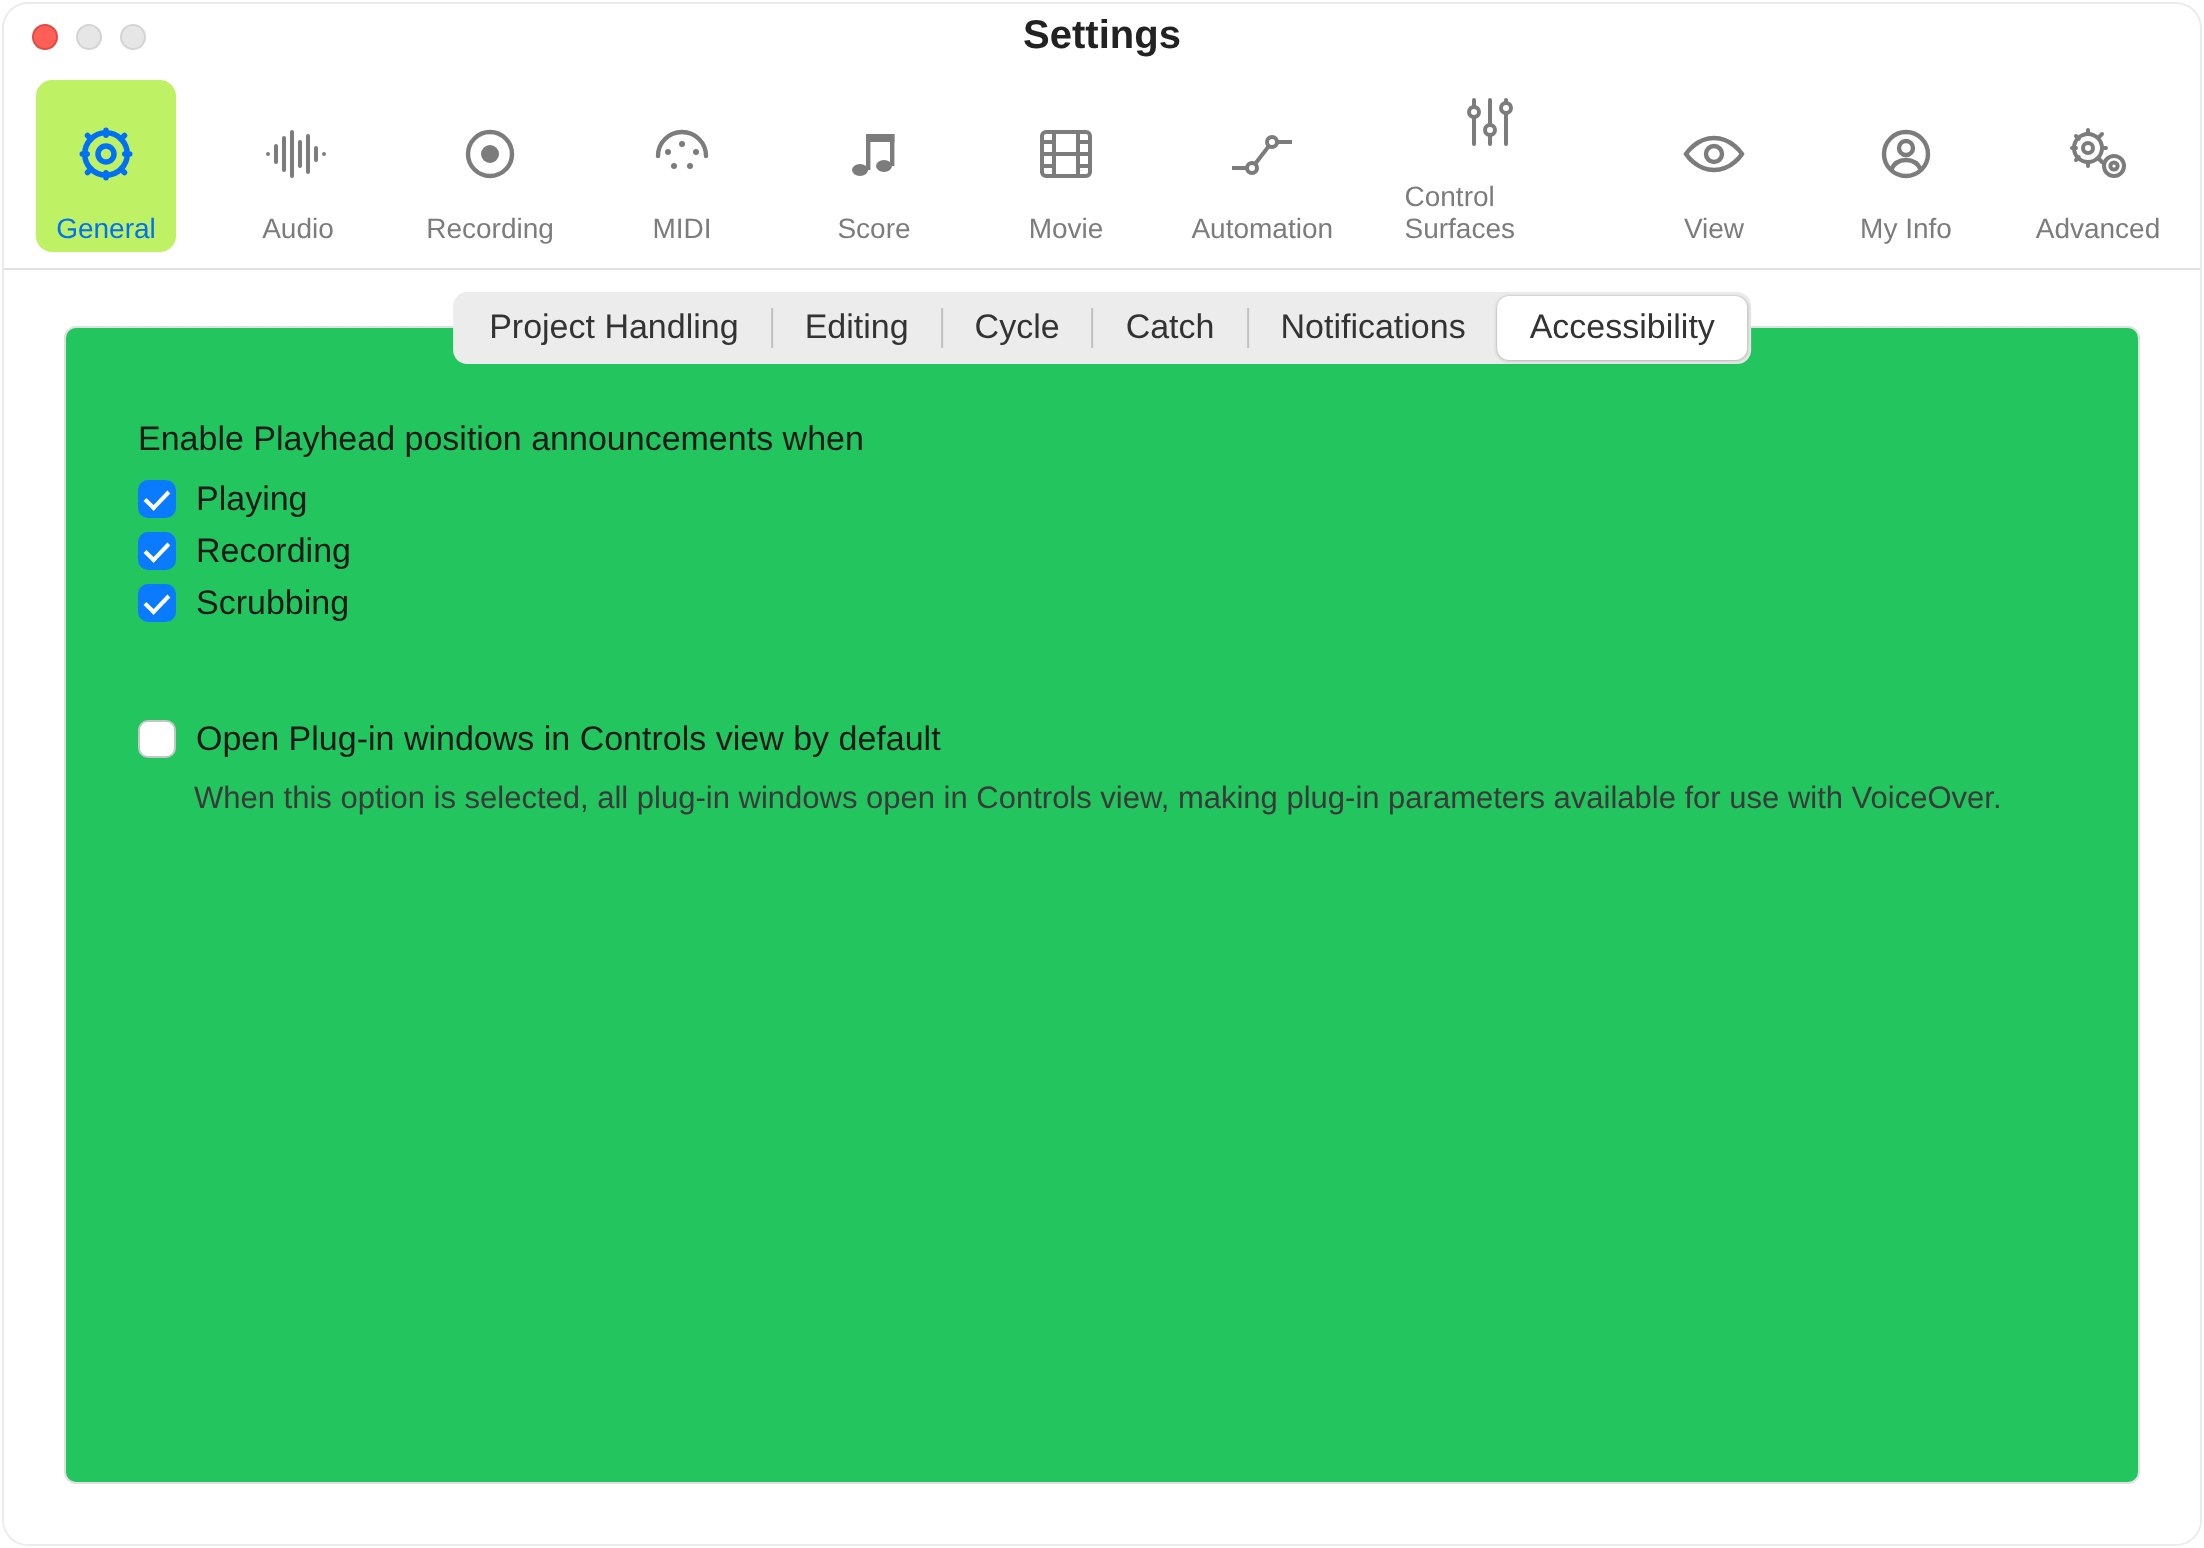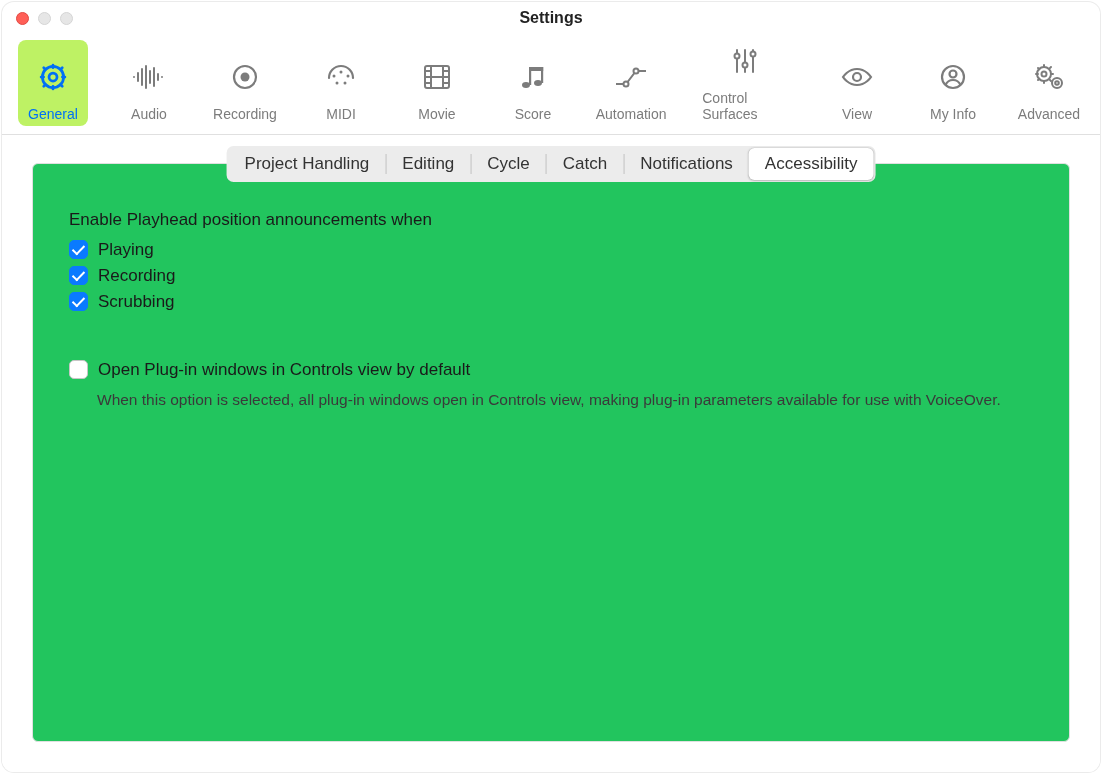--- a/index.html
+++ b/index.html
@@ -36,21 +36,21 @@
     width: 13px; height: 13px; border-radius: 50%;
   }
   .tl-close { background: #ff5f57; border: 0.5px solid #e14942; }
   .tl-min   { background: #e6e6e6; border: 0.5px solid #d4d4d4; }
   .tl-max   { background: #e6e6e6; border: 0.5px solid #d4d4d4; }
   .win-title {
     position: absolute;
     left: 0; right: 0;
     text-align: center;
     font-weight: 600;
-    font-size: 16px;
+    font-size: 20px;
     color: #222;
   }
 
   .toolbar {
     display: flex;
     gap: 26px;
     padding: 6px 16px 8px 16px;
     border-bottom: 1px solid rgba(0,0,0,0.12);
   }
   .tb-item {
@@ -218,45 +218,45 @@
           <circle cx="22" cy="13" r="1.5" fill="#7c7c7c" stroke="none"></circle>
           <circle cx="11" cy="20" r="1.5" fill="#7c7c7c" stroke="none"></circle>
           <circle cx="19" cy="20" r="1.5" fill="#7c7c7c" stroke="none"></circle>
         </svg>
       </div>
       <span class="tb-label">MIDI</span>
     </div>
 
     <div class="tb-item">
       <div class="ico">
+        <svg width="30" height="28" viewBox="0 0 30 28" fill="#7c7c7c">
+          <ellipse cx="8" cy="22" rx="4" ry="3"></ellipse>
+          <rect x="11" y="6" width="2.2" height="16"></rect>
+          <ellipse cx="20" cy="20" rx="4" ry="3"></ellipse>
+          <rect x="23" y="4" width="2.2" height="16"></rect>
+          <rect x="11" y="4" width="14.2" height="4"></rect>
+        </svg>
+      </div>
+      <span class="tb-label">Score</span>
+    </div>
+
+    <div class="tb-item">
+      <div class="ico">
         <svg width="28" height="26" viewBox="0 0 28 26" fill="none" stroke="#7c7c7c" stroke-width="2">
           <rect x="2" y="2" width="24" height="22" rx="2"></rect>
           <line x1="8" y1="2" x2="8" y2="24"></line>
           <line x1="20" y1="2" x2="20" y2="24"></line>
           <line x1="2" y1="13" x2="26" y2="13"></line>
           <line x1="2" y1="7" x2="8" y2="7"></line>
             <line x1="2" y1="19" x2="8" y2="19"></line>
           <line x1="20" y1="7" x2="26" y2="7"></line>
             <line x1="20" y1="19" x2="26" y2="19"></line>
         </svg>
       </div>
       <span class="tb-label">Movie</span>
-    </div>
-
-    <div class="tb-item">
-      <div class="ico">
-        <svg width="30" height="28" viewBox="0 0 30 28" fill="#7c7c7c">
-          <ellipse cx="8" cy="22" rx="4" ry="3"></ellipse>
-          <rect x="11" y="6" width="2.2" height="16"></rect>
-          <ellipse cx="20" cy="20" rx="4" ry="3"></ellipse>
-          <rect x="23" y="4" width="2.2" height="16"></rect>
-          <rect x="11" y="4" width="14.2" height="4"></rect>
-        </svg>
-      </div>
-      <span class="tb-label">Score</span>
     </div>
 
     <div class="tb-item">
       <div class="ico">
         <svg width="34" height="22" viewBox="0 0 34 22" fill="none" stroke="#7c7c7c" stroke-width="2">
           <path d="M2 18 L12 18 L22 5 L32 5"></path>
           <circle cx="12" cy="18" r="2.5" fill="#fff"></circle>
           <circle cx="22" cy="5" r="2.5" fill="#fff"></circle>
         </svg>
       </div>

